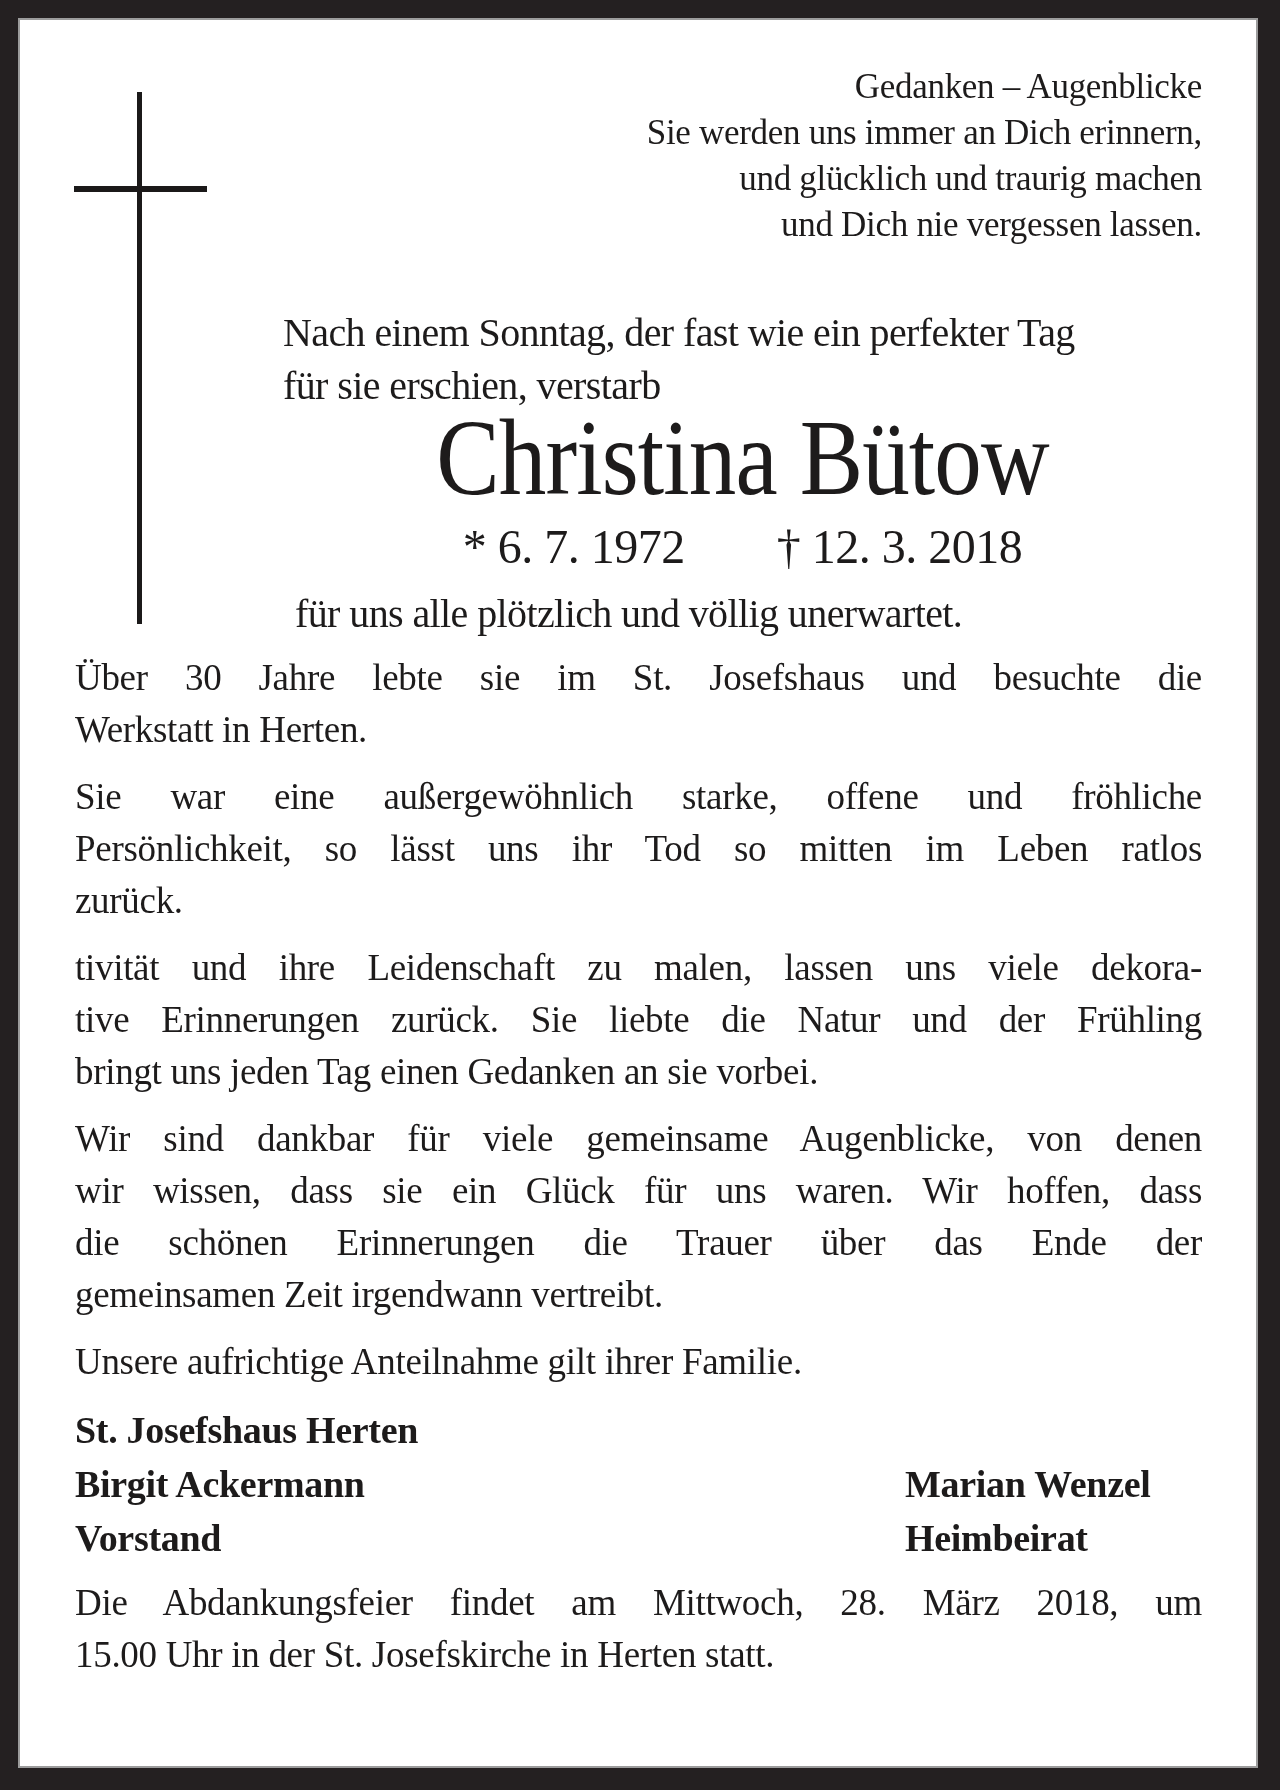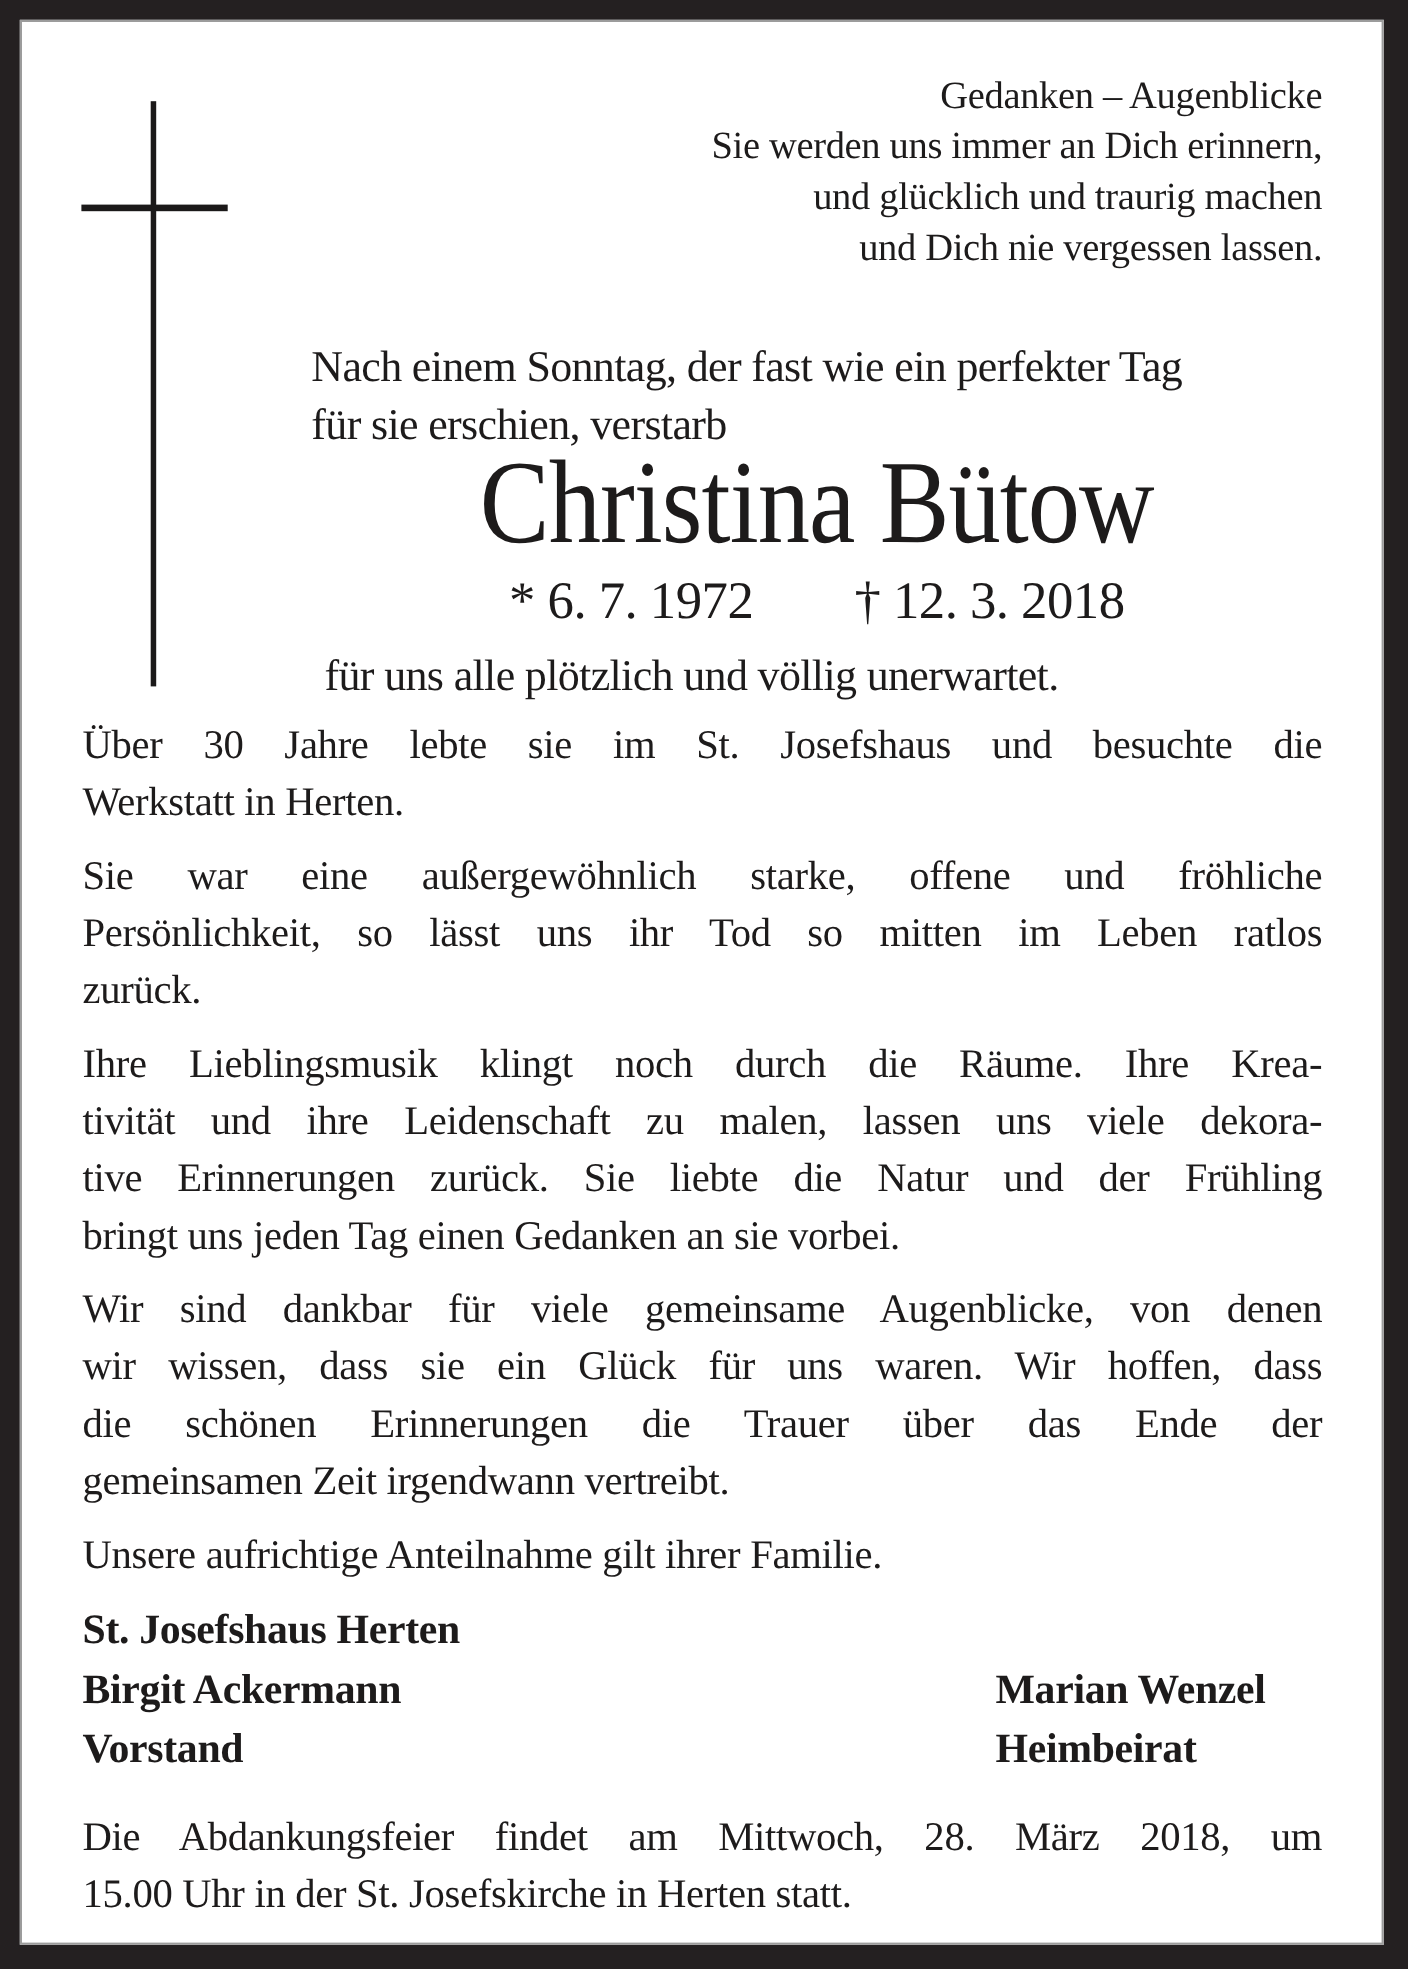--- a/index.html
+++ b/index.html
@@ -87,21 +87,21 @@
   .para { margin: 0 0 15px 0; }
   .jline { text-align: justify; text-align-last: justify; }
   .lline { text-align: left; }
 
   
   .signatures { margin: 4px 0 0 0; font-weight: bold; line-height: 54px; font-size: 38px; }
   .sig-row { position: relative; }
   .sig-right { position: absolute; left: 830px; top: 0; }
 
   
-  .funeral { margin-top: 28px; }
+  .funeral { margin-top: 12px; }
 </style>
 </head>
 <body>
 
 <div class="card"></div>
 
 <div class="content">
 
   <div>
     <div class="cross-v"></div>
@@ -136,21 +136,20 @@
       <div class="lline">Werkstatt in Herten.</div>
     </div>
 
     <div class="para">
       <div class="jline">Sie war eine außergewöhnlich starke, offene und fröhliche</div>
       <div class="jline">Persönlichkeit, so lässt uns ihr Tod so mitten im Leben ratlos</div>
       <div class="lline">zurück.</div>
     </div>
 
     <div class="para">
-      <div class="jline">Ihre Lieblingsmusik klingt noch durch die Räume. Ihre Krea-</div>
       <div class="jline">tivität und ihre Leidenschaft zu malen, lassen uns viele dekora-</div>
       <div class="jline">tive Erinnerungen zurück. Sie liebte die Natur und der Frühling</div>
       <div class="lline">bringt uns jeden Tag einen Gedanken an sie vorbei.</div>
     </div>
 
     <div class="para">
       <div class="jline">Wir sind dankbar für viele gemeinsame Augenblicke, von denen</div>
       <div class="jline">wir wissen, dass sie ein Glück für uns waren. Wir hoffen, dass</div>
       <div class="jline">die schönen Erinnerungen die Trauer über das Ende der</div>
       <div class="lline">gemeinsamen Zeit irgendwann vertreibt.</div>

